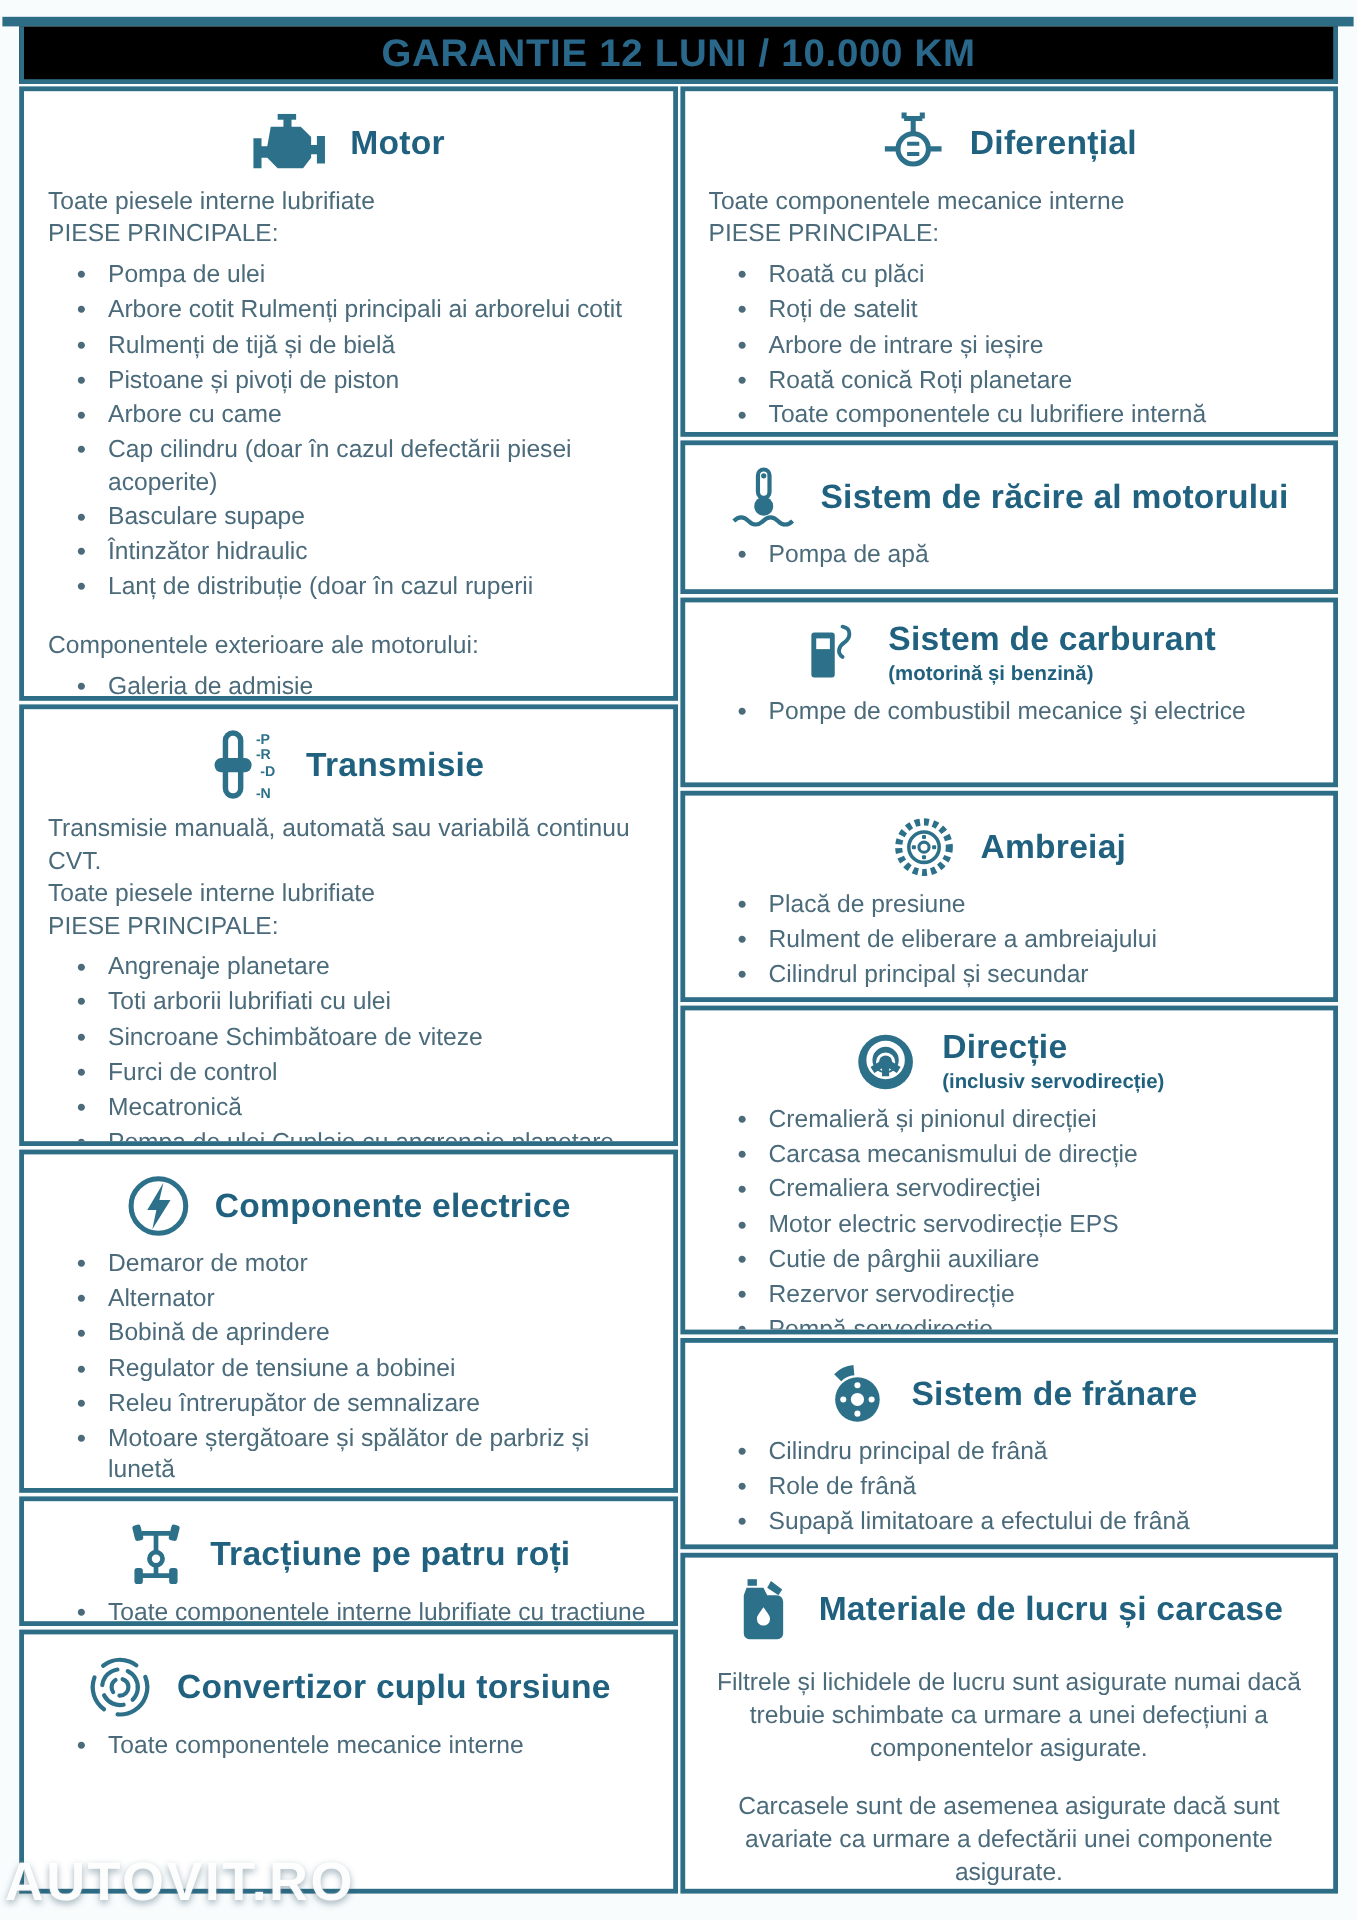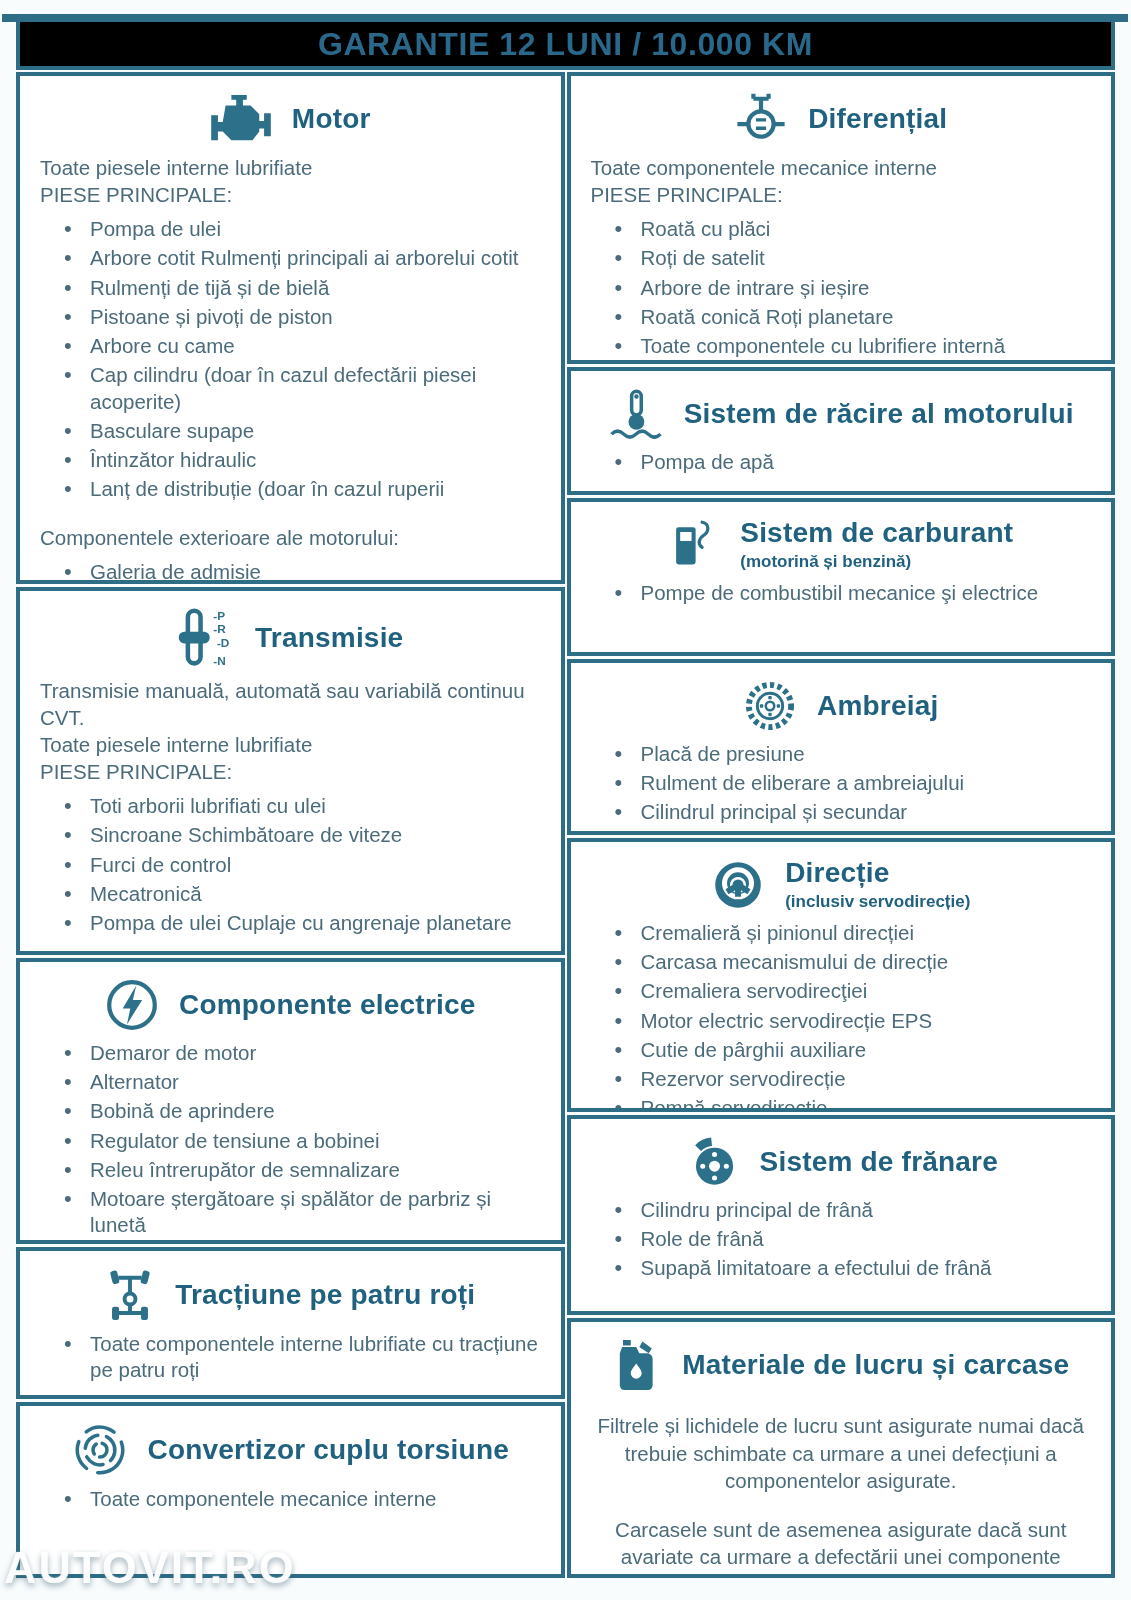--- a/index.html
+++ b/index.html
@@ -106,20 +106,21 @@
               </svg>
             </span>
             <span class="titles">
               <span class="sec-title">Transmisie</span>
             </span>
           </div>
           <div class="intro">Transmisie manuală, automată sau variabilă continuu CVT.</div>
           <div class="intro">Toate piesele interne lubrifiate</div>
           <div class="intro">PIESE PRINCIPALE:</div>
           <ul class="blist">
+            <li>Angrenaje planetare</li>
             <li>Toti arborii lubrifiati cu ulei</li>
             <li>Sincroane Schimbătoare de viteze</li>
             <li>Furci de control</li>
             <li>Mecatronică</li>
             <li>Pompa de ulei Cuplaje cu angrenaje planetare</li>
           </ul>
         </section>
         <section class="panel" style="height: 286px;">
           <div class="sec-head">
             <span class="sec-icon">
@@ -134,21 +135,21 @@
           </div>
           <ul class="blist">
             <li>Demaror de motor</li>
             <li>Alternator</li>
             <li>Bobină de aprindere</li>
             <li>Regulator de tensiune a bobinei</li>
             <li>Releu întrerupător de semnalizare</li>
             <li>Motoare ștergătoare și spălător de parbriz și lunetă</li>
           </ul>
         </section>
-        <section class="panel" style="height: 152px;">
+        <section class="panel" style="height: 108px;">
           <div class="sec-head">
             <span class="sec-icon">
               <svg width="50" height="56" viewBox="0 0 64 70" fill="#2d7089">
                 <rect x="8" y="4" width="9" height="17" rx="3" transform="rotate(-14 12 12)"></rect>
                 <rect x="47" y="4" width="9" height="17" rx="3" transform="rotate(14 52 12)"></rect>
                 <rect x="9" y="50" width="9" height="17" rx="3"></rect>
                 <rect x="46" y="50" width="9" height="17" rx="3"></rect>
                 <path d="M17 13h30M17 58h30M32 13v45" stroke="#2d7089" stroke-width="5" fill="none"></path>
                 <circle cx="32" cy="40" r="7" stroke="#2d7089" stroke-width="5" fill="#fff"></circle>
               </svg>
@@ -285,21 +286,21 @@
           <ul class="blist">
             <li>Cremalieră și pinionul direcției</li>
             <li>Carcasa mecanismului de direcție</li>
             <li>Cremaliera servodirecţiei</li>
             <li>Motor electric servodirecție EPS</li>
             <li>Cutie de pârghii auxiliare</li>
             <li>Rezervor servodirecție</li>
             <li>Pompă servodirecţie</li>
           </ul>
         </section>
-        <section class="panel" style="height: 200px;">
+        <section class="panel" style="height: 176px;">
           <div class="sec-head">
             <span class="sec-icon">
               <svg width="56" height="54" viewBox="0 0 64 64">
                 <path d="M12 12A30 30 0 0 1 31 3l1 10a20 20 0 0 0-13 6z" fill="#2d7089"></path>
                 <circle cx="35" cy="37" r="22" fill="#2d7089"></circle>
                 <circle cx="35" cy="37" r="6.5" fill="#fff"></circle>
                 <g fill="#fff">
                   <circle cx="35" cy="23" r="3"></circle>
                   <circle cx="35" cy="51" r="3"></circle>
                   <circle cx="21" cy="37" r="3"></circle>

